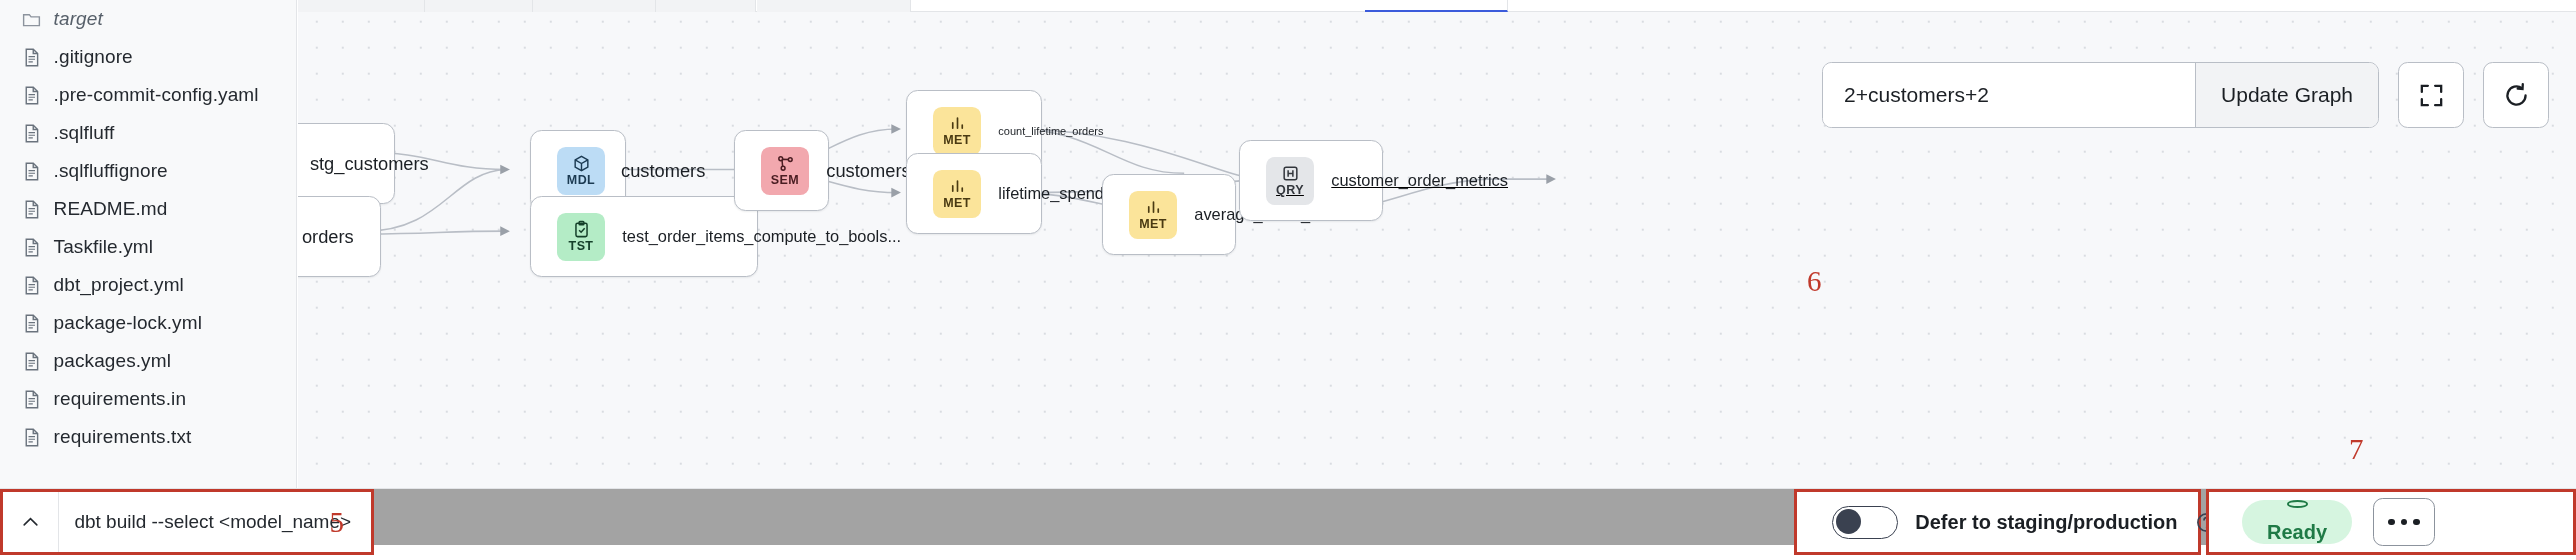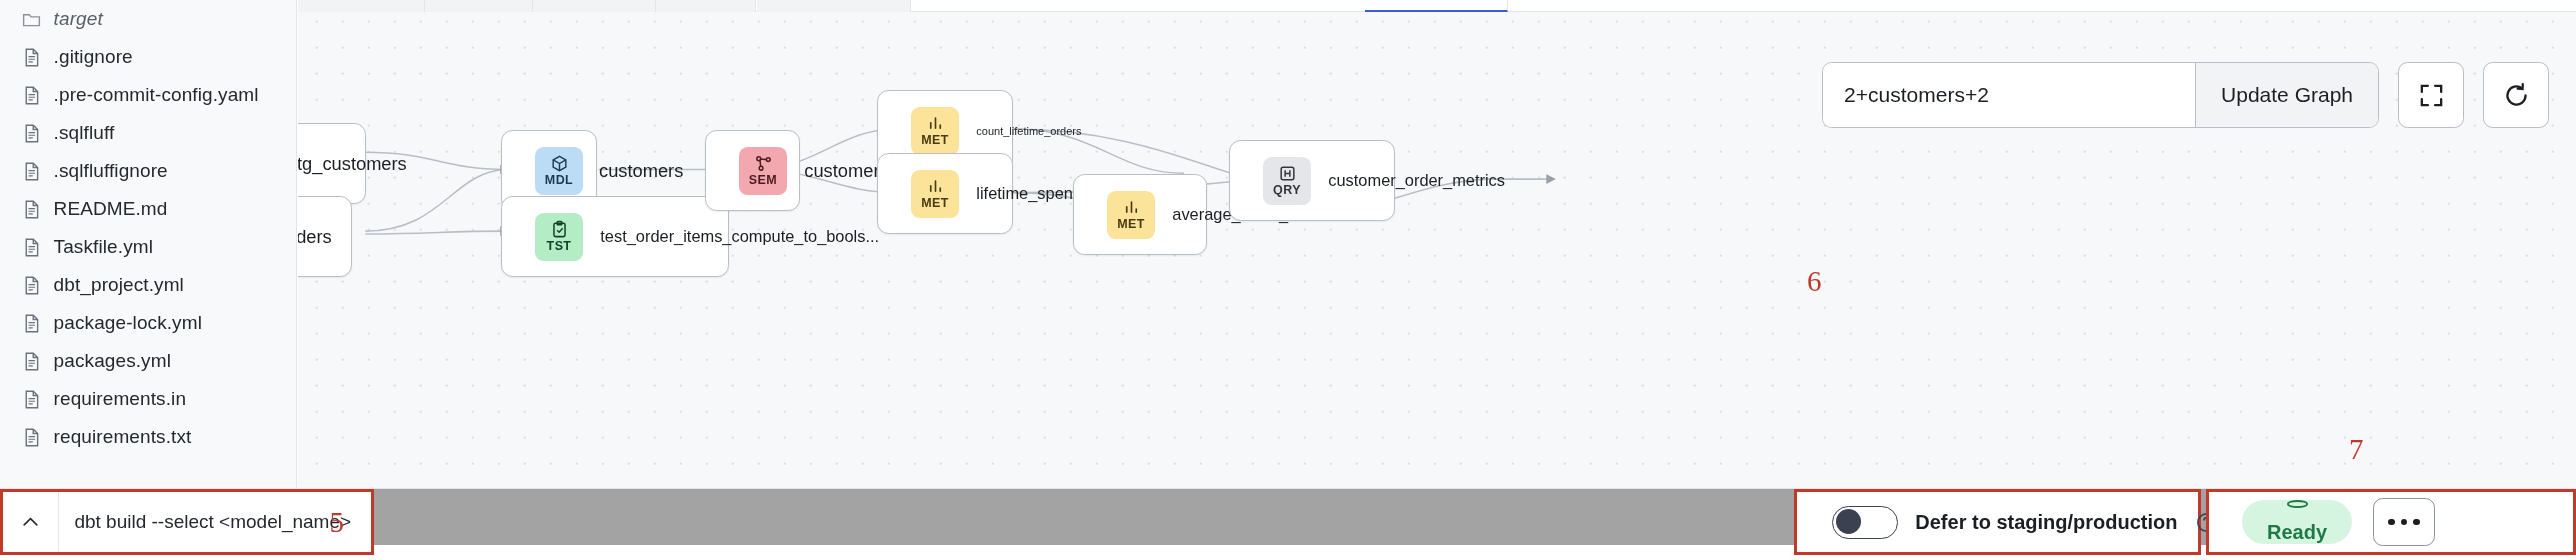--- a/index.html
+++ b/index.html
@@ -55,25 +55,26 @@
   
   .edges { position: absolute; left: 0; top: 0; width: 2278px; height: 495px; pointer-events: none; }
 
   
   .node {
     position: absolute;
     background: #ffffff;
     border: 1.5px solid #b9bec6;
     border-radius: 11.6px;
     display: flex; align-items: center;
-    padding-left: 33px;
+    padding-left: 26px;
     gap: 17.3px;
     box-shadow: 0 1px 1.9px rgba(16,22,26,.07);
     cursor: pointer;
     height: 81px;
+    margin-left: 29px;
   }
   .node.partial { border-radius: 11.6px; }
   .badge {
     width: 48px; height: 48px; flex: 0 0 48px;
     border-radius: 8.7px;
     display: flex; flex-direction: column;
     align-items: center; justify-content: center;
     gap: 1px;
   }
   .badge svg { display:block; }
@@ -423,21 +424,21 @@
     <div class="node" style="left:775px; top:174px; width:134px;">
       <span class="badge met">
         <svg width="19" height="19" viewBox="0 0 24 24" fill="none" stroke="#4a3a12" stroke-width="2.1" stroke-linecap="round">
           <path d="M6 18 L6 11 M12 18 L12 5 M18 18 L18 14"></path>
         </svg>
         <span class="bt">MET</span>
       </span>
       <span class="node-label" style="font-size:16.4px;">average_order_value</span>
     </div>
 
-    <div class="node" style="left:931px; top:140px; width:166px;">
+    <div class="node" style="left:912px; top:140px; width:144px;text-decoration:underline;">
       <span class="badge qry">
         <svg width="19" height="19" viewBox="0 0 24 24" fill="none" stroke="#32363c" stroke-width="1.9">
           <rect x="4" y="4" width="16" height="16" rx="2.5"></rect>
           <path d="M9 8 L9 16 M15 8 L15 16 M9 12 L15 12"></path>
         </svg>
         <span class="bt">QRY</span>
       </span>
       <span class="node-label" style="font-size:16.4px;">customer_order_metrics</span>
     </div>
 

